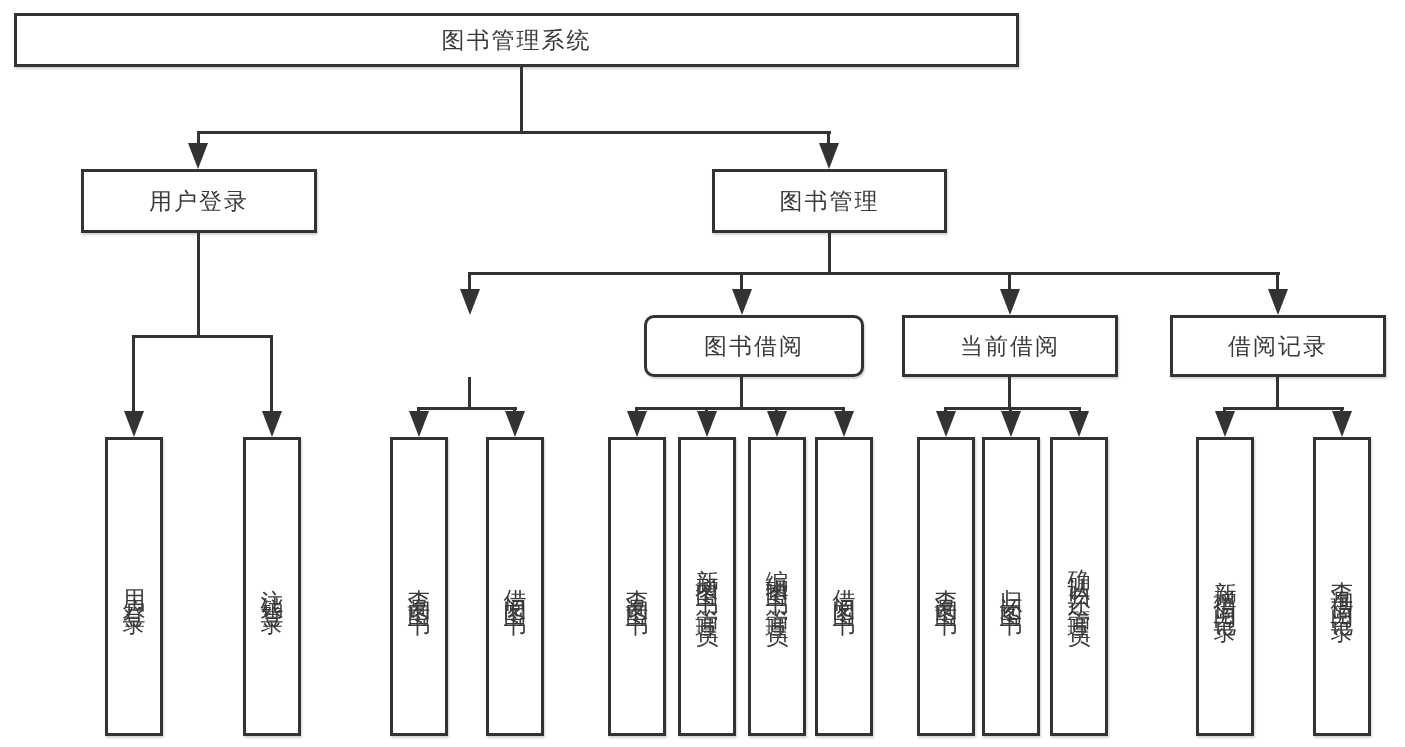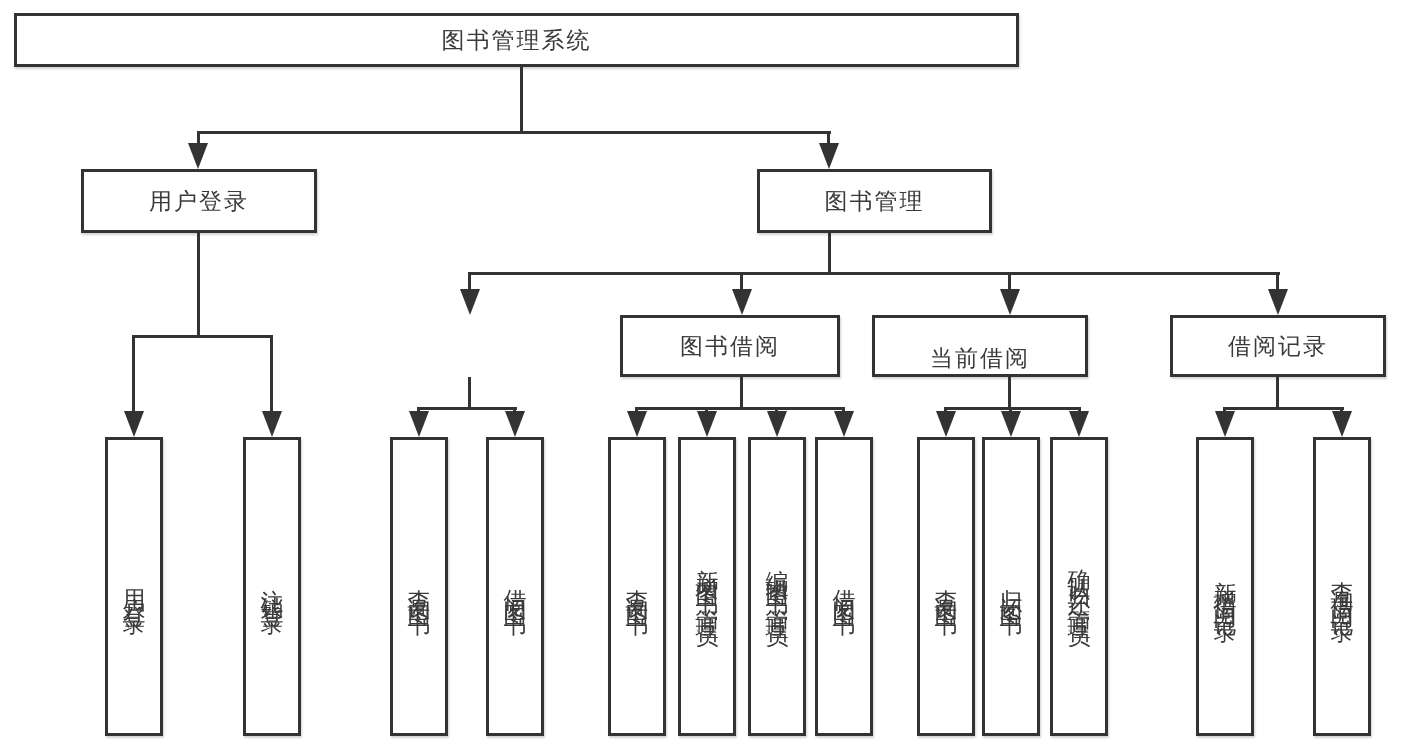--- a/index.html
+++ b/index.html
@@ -62,21 +62,21 @@
   <div class="vline" style="left:520px;top:67px;height:64px;"></div>
   <div class="hline" style="left:197px;top:131px;width:634px;"></div>
   <div class="vline" style="left:197px;top:131px;height:14px;"></div>
   <div class="vline" style="left:827px;top:131px;height:14px;"></div>
   <div class="arrow" style="left:188px;top:143px;"></div>
   <div class="arrow" style="left:819px;top:143px;"></div>
 
   <div class="node" style="left:81px;top:169px;width:236px;height:64px;">
     <span class="lbl">用户登录</span>
   </div>
-  <div class="node" style="left:712px;top:169px;width:235px;height:64px;margin-left:45px;">
+  <div class="node" style="left:712px;top:169px;width:235px;height:64px;">
     <span class="lbl">图书管理</span>
   </div>
 
   <div class="vline" style="left:197px;top:233px;height:104px;"></div>
   <div class="hline" style="left:132px;top:335px;width:141px;"></div>
   <div class="vline" style="left:132px;top:335px;height:78px;"></div>
   <div class="vline" style="left:270px;top:335px;height:78px;"></div>
   <div class="arrow" style="left:124px;top:411px;"></div>
   <div class="arrow" style="left:262px;top:411px;"></div>
 
@@ -84,24 +84,24 @@
   <div class="hline" style="left:469px;top:272px;width:811px;"></div>
   <div class="vline" style="left:468px;top:272px;height:19px;"></div>
   <div class="vline" style="left:740px;top:272px;height:19px;"></div>
   <div class="vline" style="left:1008px;top:272px;height:19px;"></div>
   <div class="vline" style="left:1276px;top:272px;height:19px;"></div>
   <div class="arrow" style="left:460px;top:289px;"></div>
   <div class="arrow" style="left:732px;top:289px;"></div>
   <div class="arrow" style="left:1000px;top:289px;"></div>
   <div class="arrow" style="left:1268px;top:289px;"></div>
 
-  <div class="node" style="left:620px;top:315px;width:220px;height:62px;">
+  <div class="node" style="left:644px;top:315px;width:220px;height:62px;border-radius:10px;">
     <span class="lbl">图书借阅</span>
   </div>
-  <div class="node" style="left:872px;top:315px;width:216px;height:62px;align-items:flex-end;">
+  <div class="node" style="left:902px;top:315px;width:216px;height:62px;">
     <span class="lbl">当前借阅</span>
   </div>
   <div class="node" style="left:1170px;top:315px;width:216px;height:62px;">
     <span class="lbl">借阅记录</span>
   </div>
 
   <div class="vline" style="left:468px;top:377px;height:31px;"></div>
   <div class="hline" style="left:417px;top:407px;width:100px;"></div>
   <div class="vline" style="left:417px;top:407px;height:8px;"></div>
   <div class="vline" style="left:513px;top:407px;height:8px;"></div>

